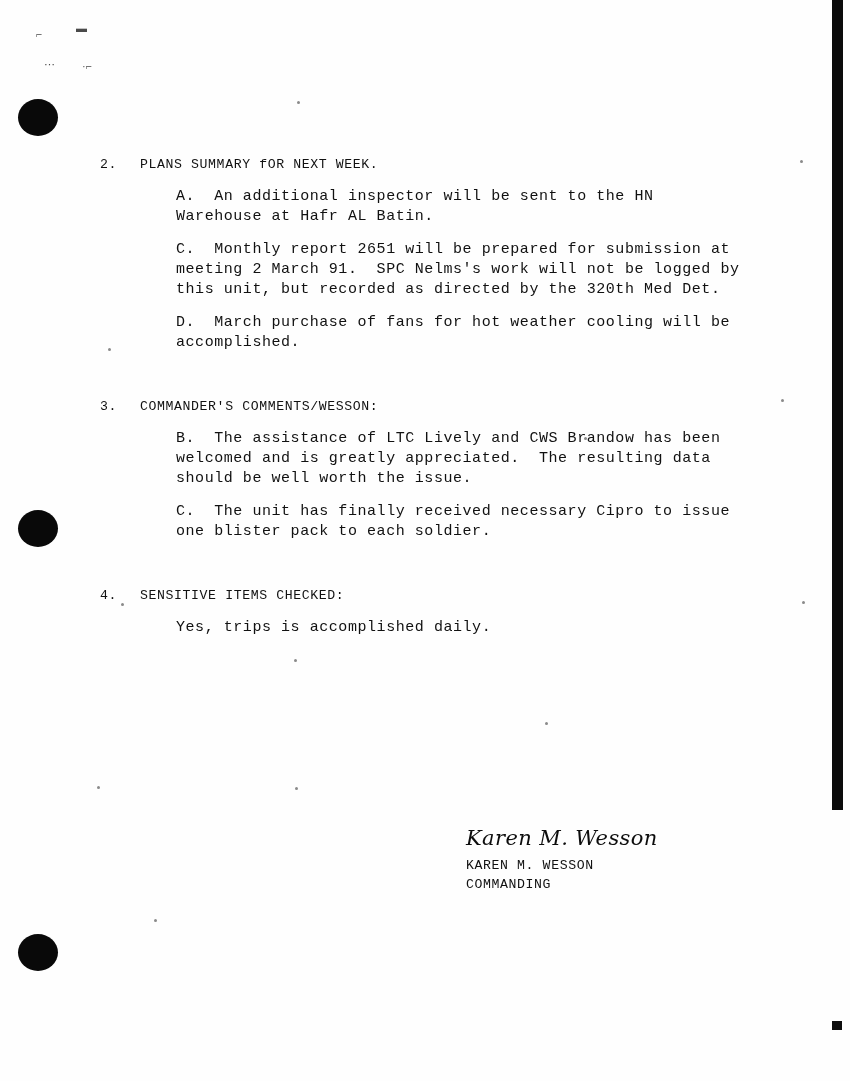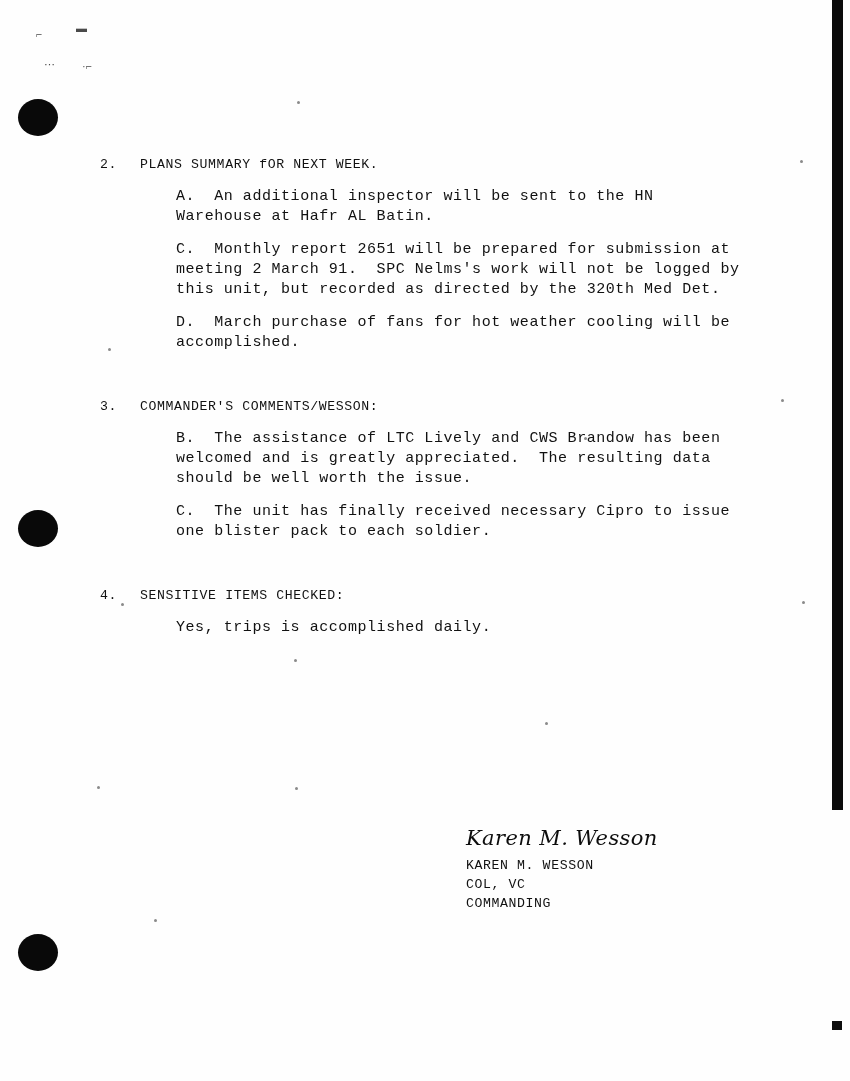--- a/index.html
+++ b/index.html
@@ -196,17 +196,16 @@
         <span class="section-title">SENSITIVE ITEMS CHECKED:</span>
       </div>
       <div class="para">Yes, trips is accomplished daily.</div>
     </div>
 
   </div>
 
   <div class="sig-block">
     <div class="signature">Karen M. Wesson</div>
     <div class="sig-name">KAREN M. WESSON</div>
-    <div class="sig-name">COL, VC</div>
     <div class="sig-name">COMMANDING</div>
   </div>
 
 </div>
 
 </body></html>

